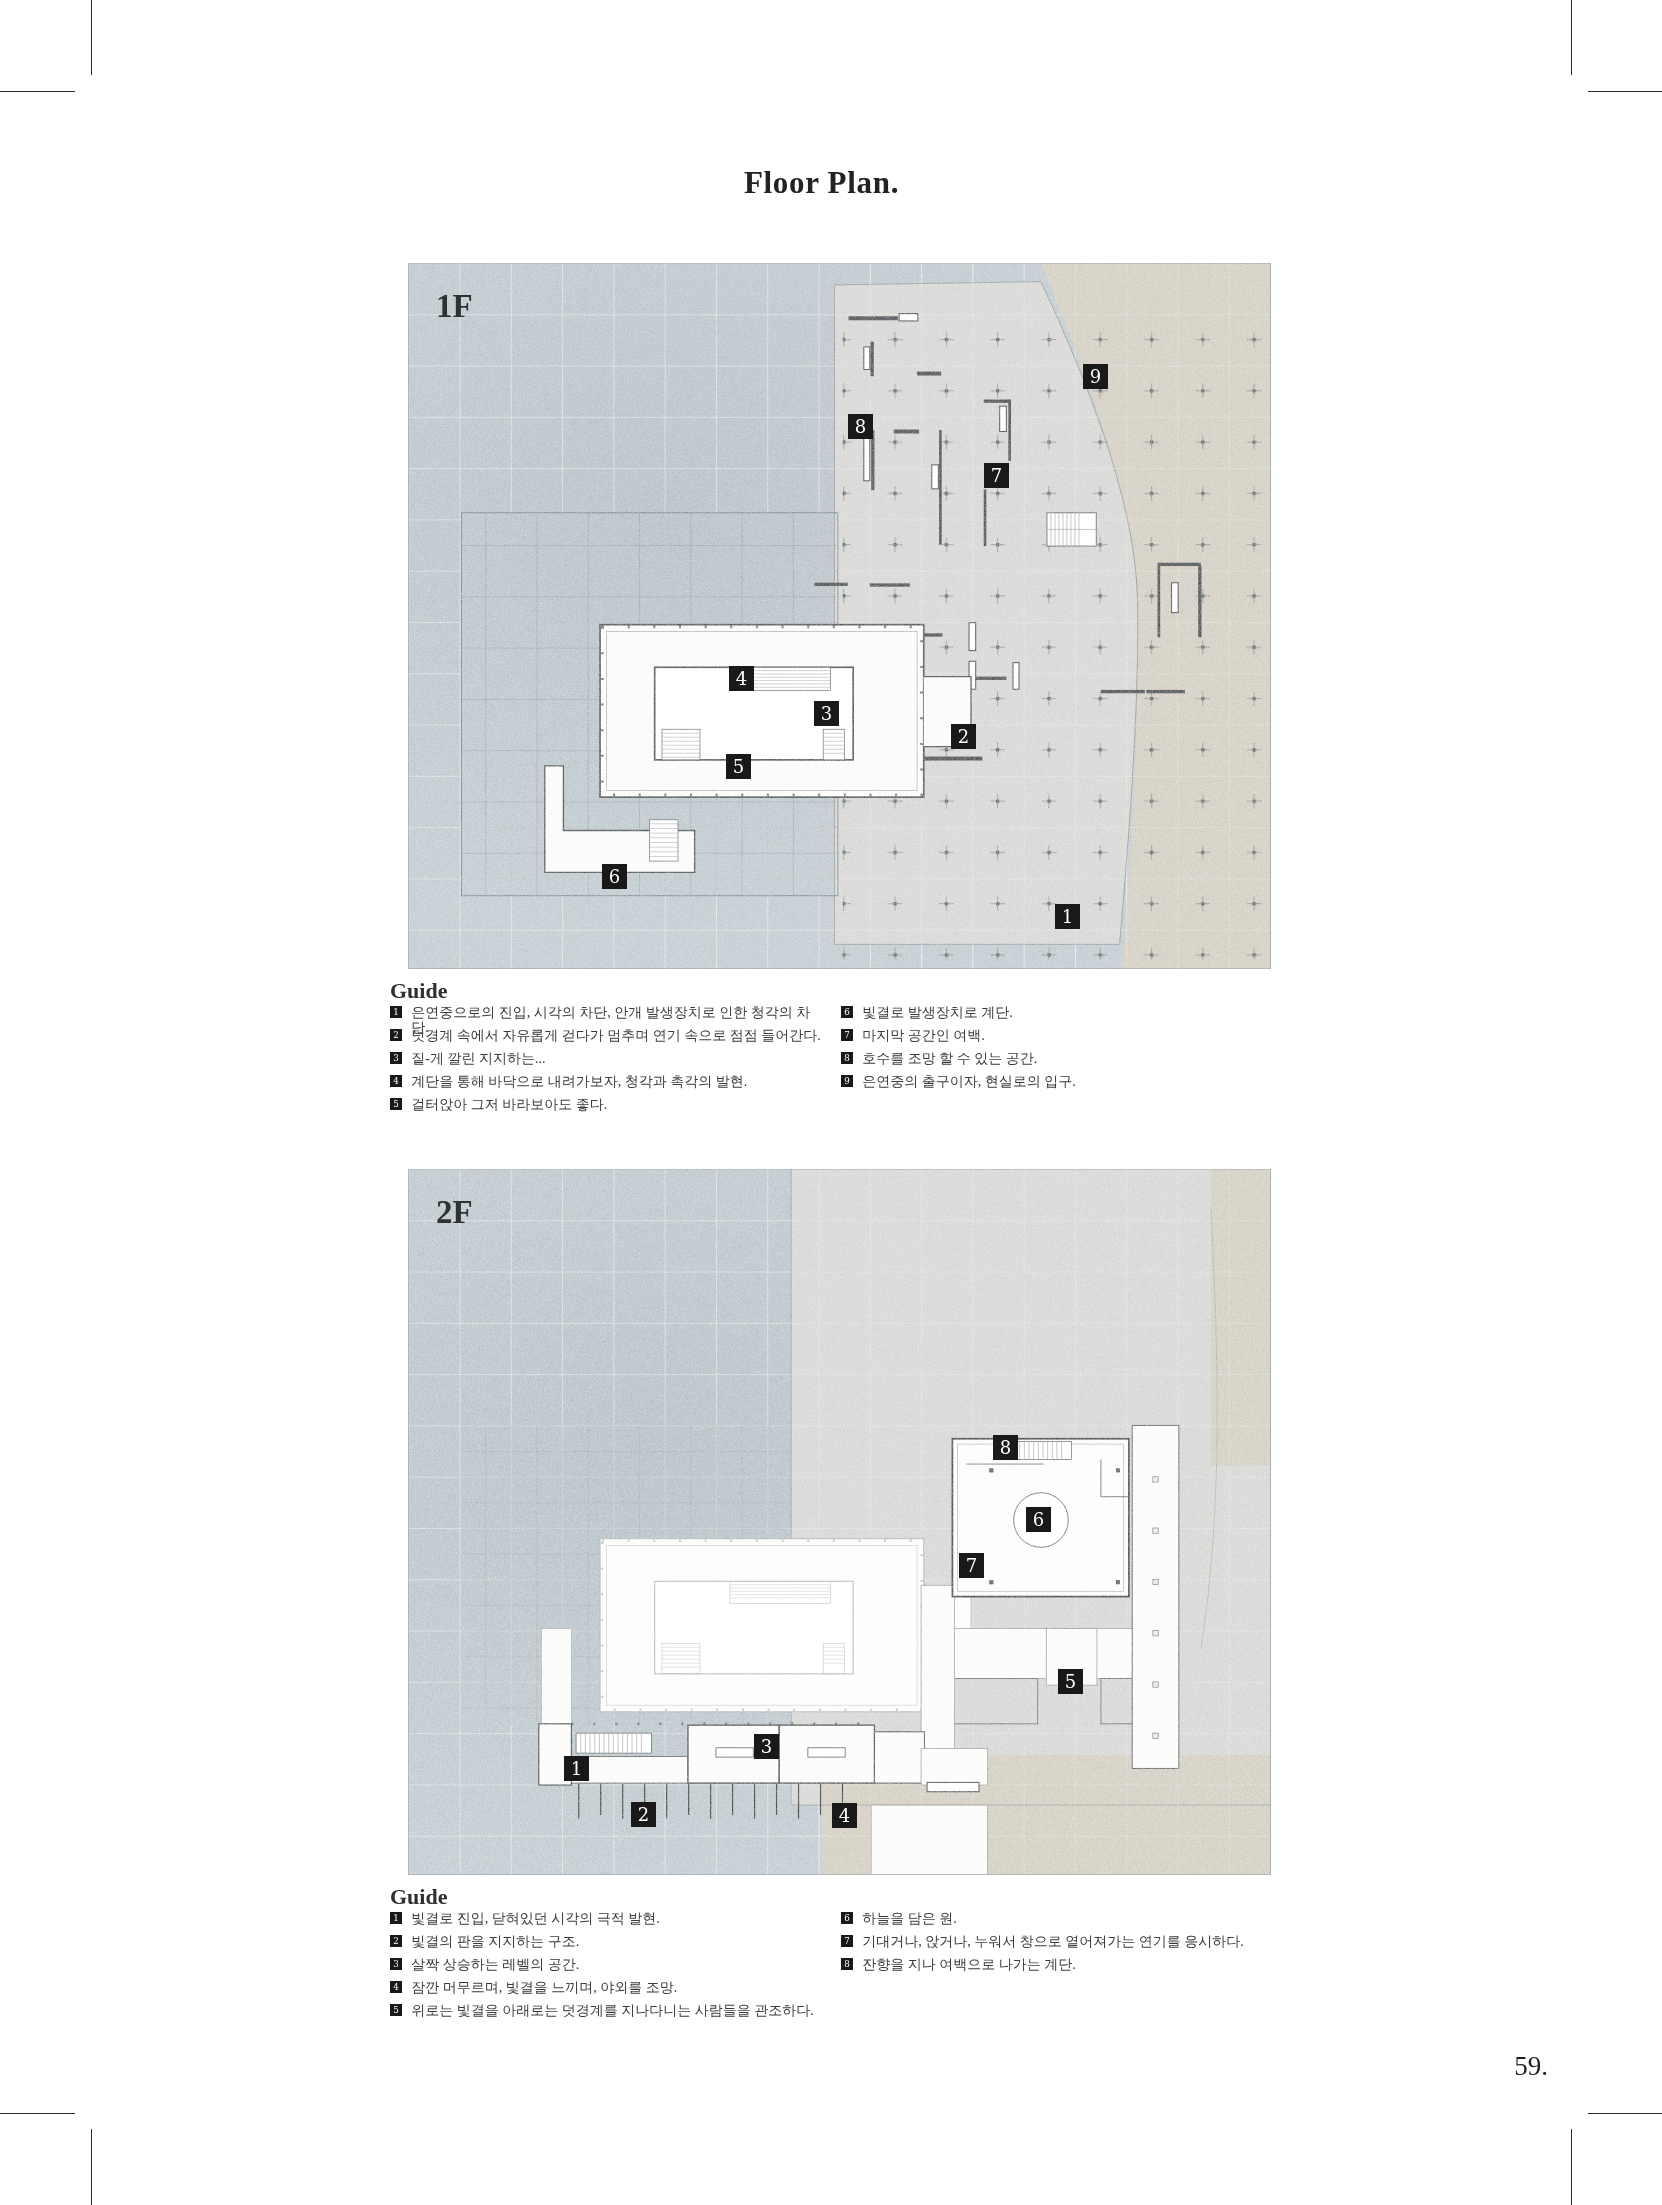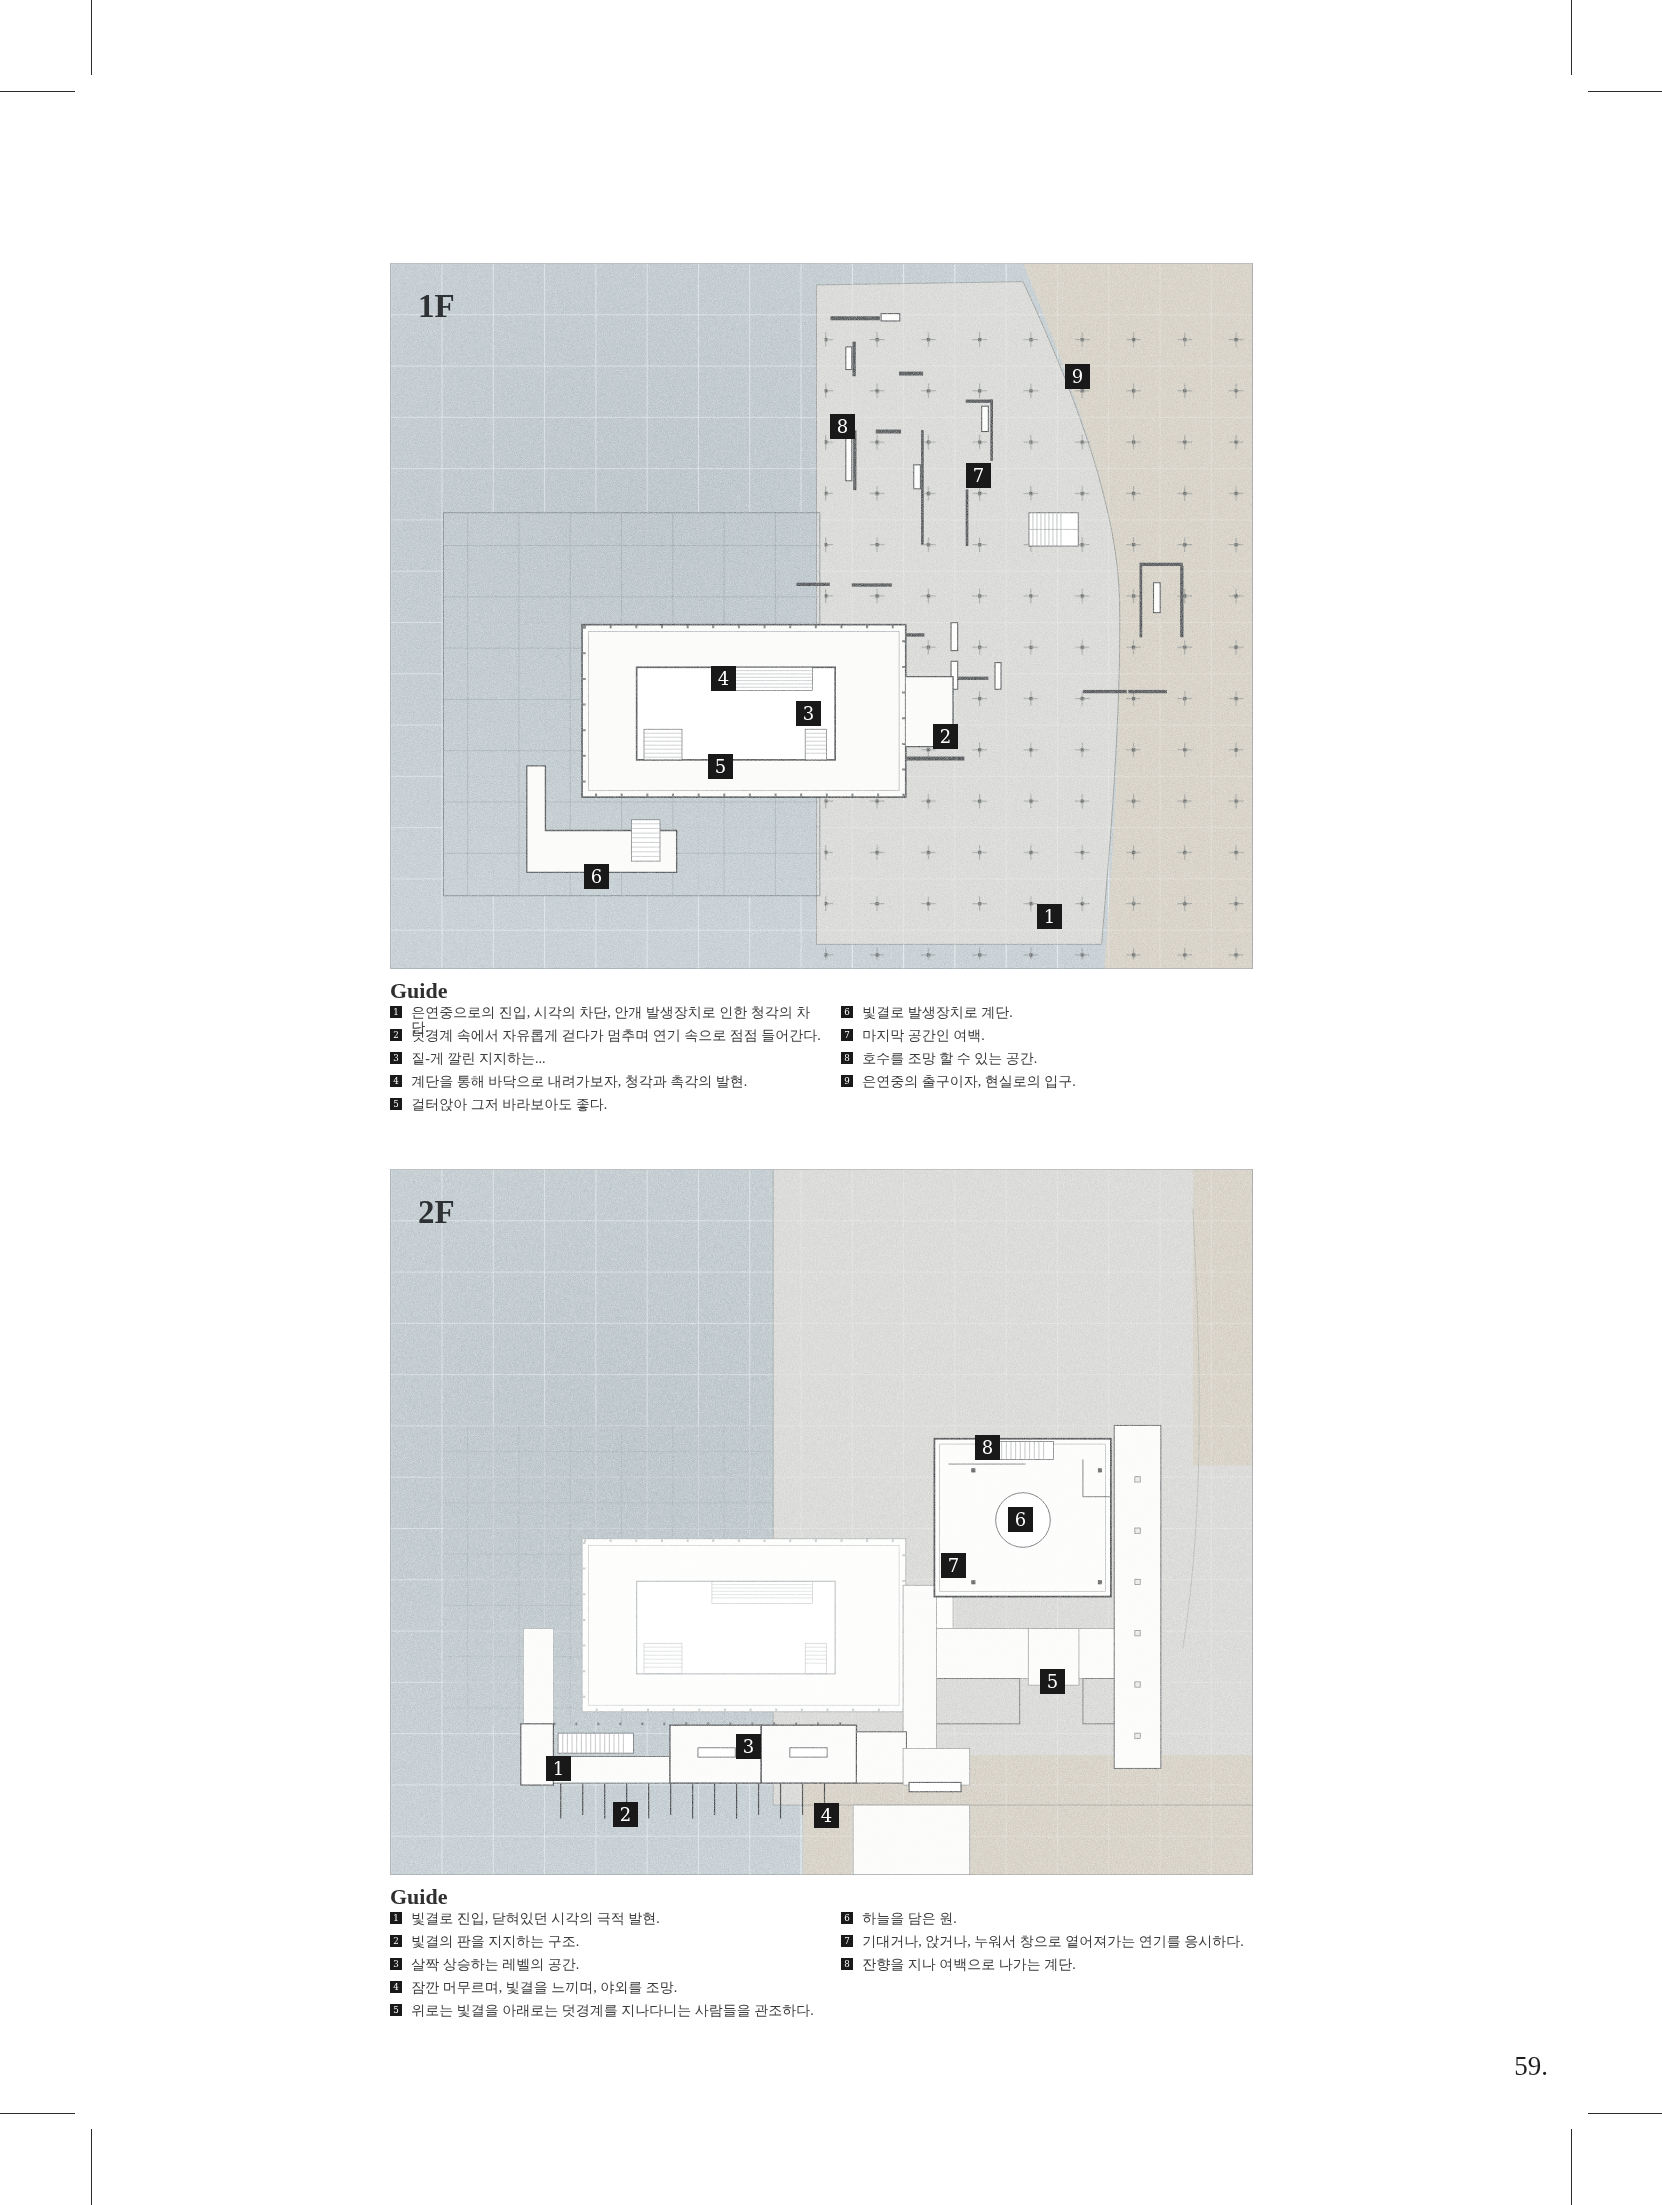--- a/index.html
+++ b/index.html
@@ -1,21 +1,21 @@
 <!DOCTYPE html>
 <html style="font-size:10.7px"><head>
 <meta charset="utf-8">
 <style>
   html,body{margin:0;padding:0;background:#ffffff;}
   .page{position:relative;width:1662px;height:2205px;background:#ffffff;overflow:hidden;
         font-family:"Liberation Serif", serif;color:#2b2b2b;}
   .cropmark{position:absolute;background:#2b2b2b;}
   .page-title{position:absolute;left:390px;top:165px;width:863px;text-align:center;
               font-size:31px;font-weight:bold;letter-spacing:0.7px;color:#222;}
-  .panel{position:absolute;left:390px;width:863px;height:706px;}
+  .panel{position:absolute;left:408px;width:863px;height:706px;}
   .panel svg{position:absolute;left:0;top:0;}
   .floor-label{position:absolute;left:28px;top:25px;font-size:33px;font-weight:bold;color:#2e3234;}
   .pm{position:absolute;width:25px;height:25px;background:#191919;color:#ffffff;
       display:flex;align-items:center;justify-content:center;
       font-family:"DejaVu Serif", serif;font-size:18px;line-height:1;}
   .guide{position:absolute;left:390px;width:863px;font-family:"Liberation Serif", serif;}
   .guide-head{font-size:22px;font-weight:bold;color:#2f2f2f;margin-bottom:5.3px;}
   .g-col{position:absolute;top:27px;}
   .g-col.left{left:0;width:433px;}
   .g-col.right{left:451px;width:412px;}
@@ -34,20 +34,21 @@
 
   <div class="cropmark" style="left:91px;top:0;width:1.3px;height:75px"></div>
   <div class="cropmark" style="left:0;top:91px;width:75px;height:1.3px"></div>
   <div class="cropmark" style="left:1571px;top:0;width:1.3px;height:75px"></div>
   <div class="cropmark" style="left:1588px;top:91px;width:75px;height:1.3px"></div>
   <div class="cropmark" style="left:1588px;top:2113px;width:75px;height:1.3px"></div>
   <div class="cropmark" style="left:1571px;top:2129px;width:1.3px;height:77px"></div>
   <div class="cropmark" style="left:91px;top:2129px;width:1.3px;height:77px"></div>
   <div class="cropmark" style="left:0;top:2113px;width:75px;height:1.3px"></div>
 
+  <div class="page-title">Floor Plan.</div>
 
   <div class="panel" style="top:263px">
     <svg width="863" height="706" viewBox="0 0 1295 1060">
       <defs>
         <pattern id="tileA" width="77" height="77" patternUnits="userSpaceOnUse">
           <path d="M77 0H0V77" fill="none" stroke="rgba(255,255,255,0.8)" stroke-width="1.6"></path>
         </pattern>
         <pattern id="tileF" width="77" height="77" patternUnits="userSpaceOnUse">
           <path d="M77 0H0V77" fill="none" stroke="rgba(255,255,255,0.5)" stroke-width="1.2"></path>
         </pattern>

